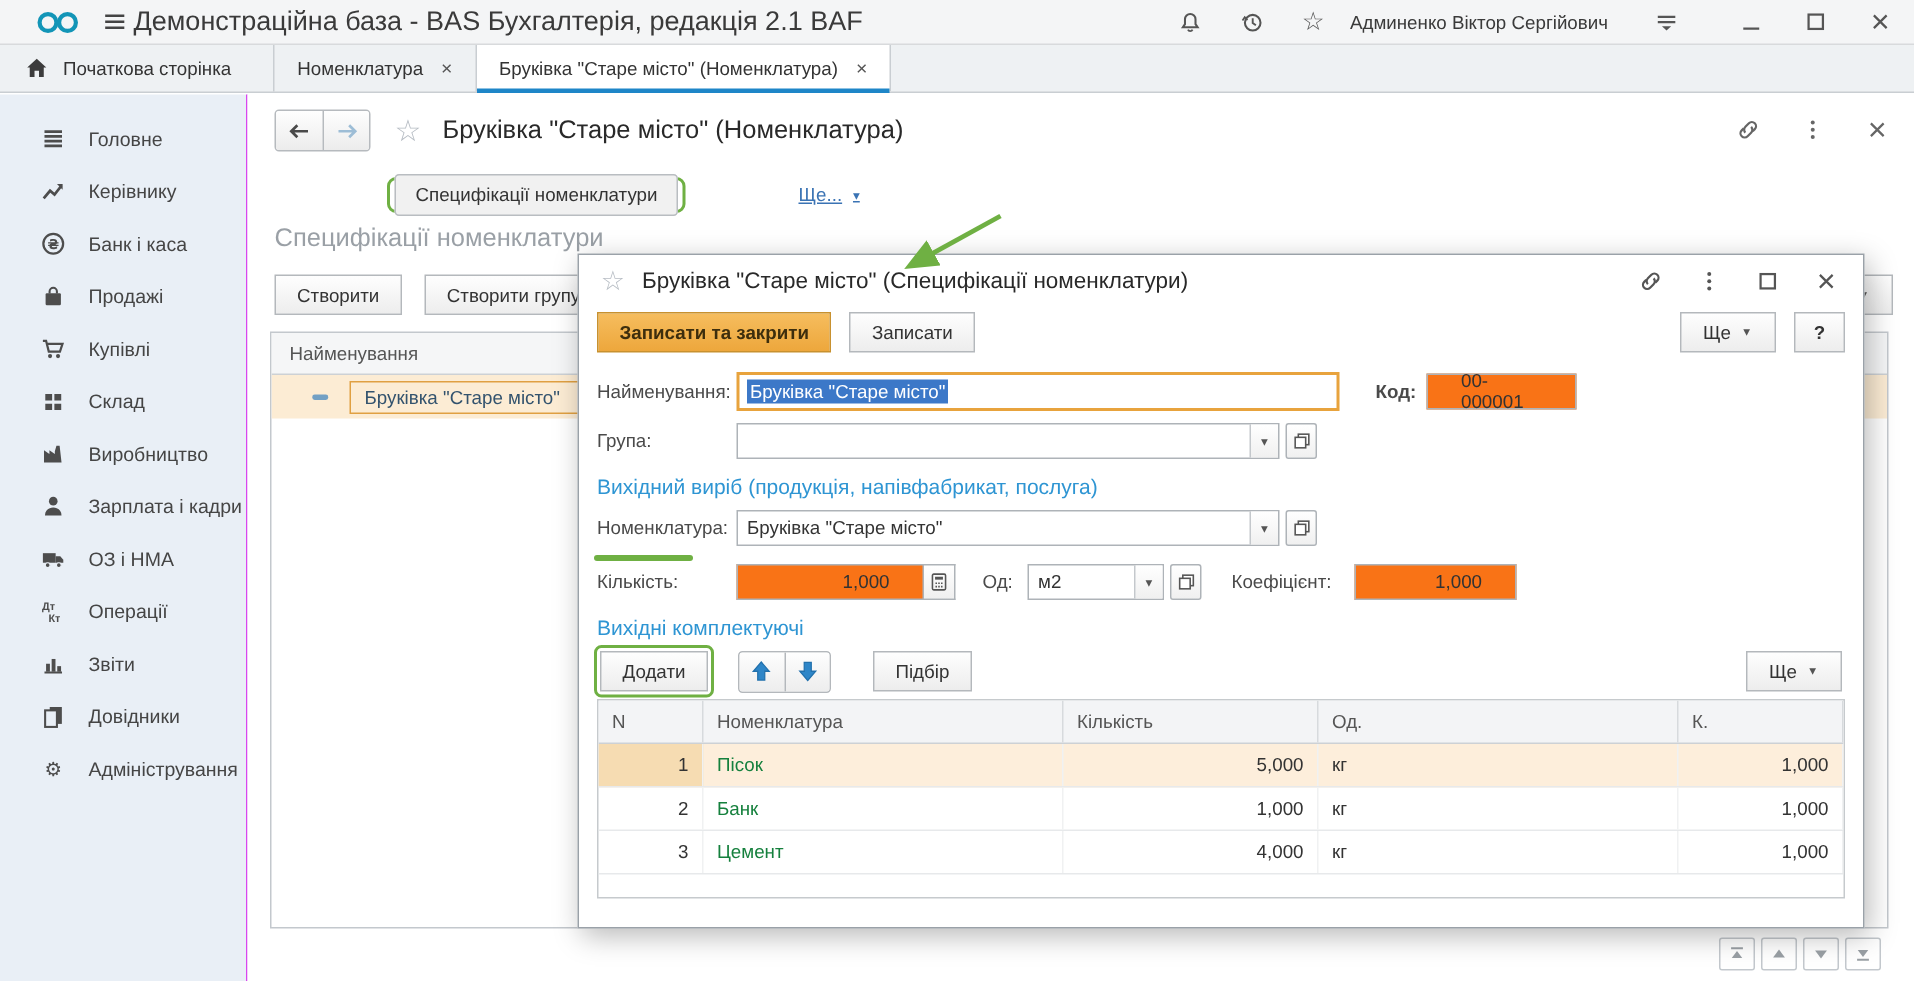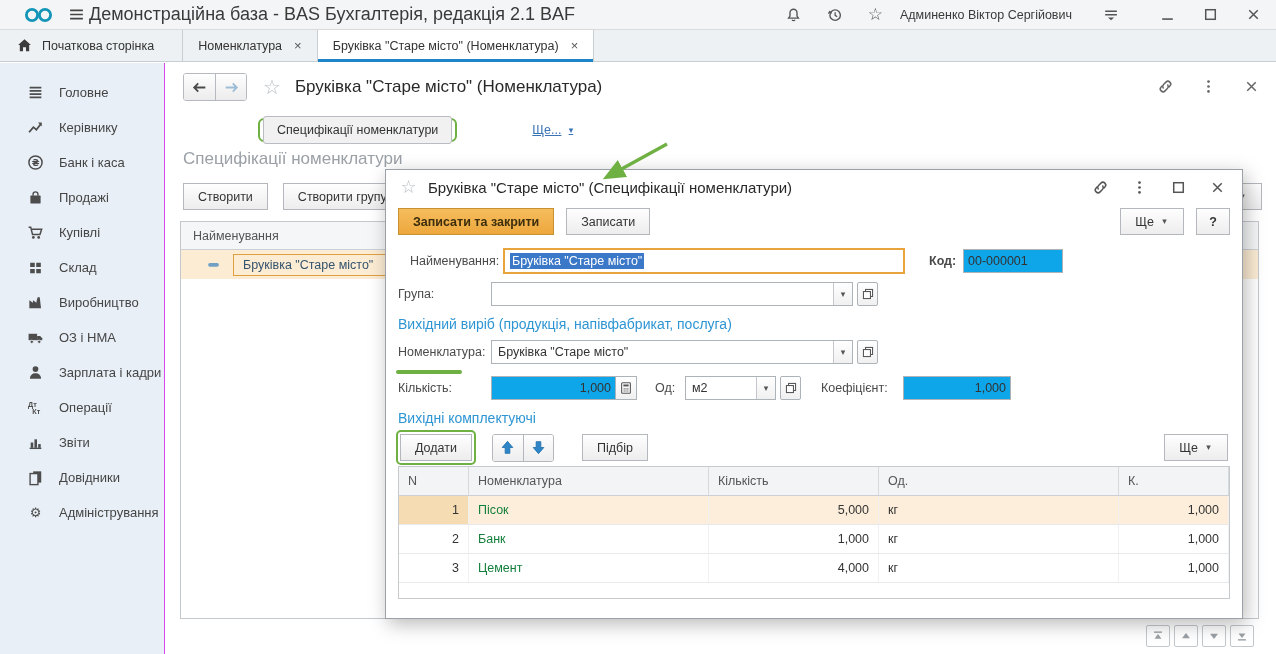--- a/index.html
+++ b/index.html
@@ -81,30 +81,30 @@
   .modal-title { font-size:15px; color:#292929; margin-left:11px; white-space:nowrap; }
   .modal-icons { position:absolute; right:16px; top:9px; display:flex; align-items:center; color:#555; }
   .modal-icons .icon { margin-left:22px; }
   .modal-cmdbar { position:absolute; top:38px; left:12px; right:12px; display:flex; align-items:center; gap:12px; }
   .btn-primary { background:linear-gradient(#f6bd5e,#eda73c); border:1px solid #c8912f; font-weight:bold; color:#3d2e0d; }
   .cmd-right { margin-left:auto; display:flex; gap:12px; }
   .btn-help { width:34px; font-weight:bold; padding:0; }
 
   .form-row { position:absolute; left:12px; right:12px; display:flex; align-items:center; }
   .lbl { width:93px; color:#4a4a4a; flex:none; }
-  .inp { border:1px solid #aeb3b8; height:24px; background:#0ea5e9; display:flex; align-items:center; padding:0 4px; color:#333; }
+  .inp { border:1px solid #aeb3b8; height:24px; background:#f97316; display:flex; align-items:center; padding:0 22px; color:#333; }
   .inp.num { justify-content:flex-end; }
   .combo { display:flex; border:1px solid #aeb3b8; height:24px; background:#fff; }
   .combo-text { display:flex; align-items:center; padding:0 6px; color:#333; }
   .combo-caret { width:19px; border-left:1px solid #c4c8cc; display:flex; align-items:center; justify-content:center; background:linear-gradient(#fff,#f0f0f0); color:#555; font-size:9px; }
   .combo-caret .icon { width:9px; height:9px; font-size:9px; }
   .sq-btn { width:21px; height:24px; border:1px solid #aeb3b8; border-radius:2px; margin-left:4px; background:linear-gradient(#fff,#f0f0f0); display:flex; align-items:center; justify-content:center; color:#555; flex:none; }
   .sq-btn .icon { width:14px; height:14px; }
 
-  #row-name { top:78px;margin-left:12px; }
+  #row-name { top:78px; }
   .name-inp { width:402px; height:26px; border:2px solid #e8a33d; padding:0 5px; display:flex; align-items:center; }
   .selection { background:#3c78c8; color:#fff; padding:1px 2px; }
   .code-lbl { width:34px; margin-left:24px; color:#4a4a4a; flex:none;font-weight:bold; }
   .code-inp { width:100px; }
   #row-group { top:112px; }
   .wide-combo .combo-text { width:341px; }
   #hdr-output { position:absolute; top:146px; left:12px; font-size:14px; color:#2e95d3; }
   #row-nomen { top:170px; }
   .green-underline { position:absolute; top:200px; left:10px; width:66px; height:4px; background:#6fb043; border-radius:2px; z-index:5; }
   #row-qty { top:206px; }
@@ -280,36 +280,36 @@
         <span class="icon">
           <svg viewBox="0 0 16 16" xmlns="http://www.w3.org/2000/svg">
             <path d="M2.2 13.5V5.8l3.4 2.4V5.8l3.4 2.4V6.5l1-3.5h2l1.2 10.5z" fill="currentColor"></path>
           </svg>
         </span>
         <span>Виробництво</span>
       </div>
       <div class="side-item">
         <span class="icon">
           <svg viewBox="0 0 16 16" xmlns="http://www.w3.org/2000/svg">
+            <circle cx="8" cy="4.8" r="2.7" fill="currentColor"></circle>
+            <path d="M2.8 13.8c0-3.2 2.3-5 5.2-5s5.2 1.8 5.2 5z" fill="currentColor"></path>
+          </svg>
+        </span>
+        <span>Зарплата і кадри</span>
+      </div>
+      <div class="side-item">
+        <span class="icon">
+          <svg viewBox="0 0 16 16" xmlns="http://www.w3.org/2000/svg">
             <rect x="1.5" y="4.5" width="8" height="6" fill="currentColor"></rect>
             <path d="M9.5 6.5h2.9l1.9 2.2v1.8H9.5z" fill="currentColor"></path>
             <circle cx="4.5" cy="12" r="1.5" fill="currentColor" stroke="#e9eff6" stroke-width=".7"></circle>
             <circle cx="11.5" cy="12" r="1.5" fill="currentColor" stroke="#e9eff6" stroke-width=".7"></circle>
           </svg>
         </span>
         <span>ОЗ і НМА</span>
-      </div>
-      <div class="side-item">
-        <span class="icon">
-          <svg viewBox="0 0 16 16" xmlns="http://www.w3.org/2000/svg">
-            <circle cx="8" cy="4.8" r="2.7" fill="currentColor"></circle>
-            <path d="M2.8 13.8c0-3.2 2.3-5 5.2-5s5.2 1.8 5.2 5z" fill="currentColor"></path>
-          </svg>
-        </span>
-        <span>Зарплата і кадри</span>
       </div>
       <div class="side-item">
         <span class="icon">
           <svg viewBox="0 0 16 16" xmlns="http://www.w3.org/2000/svg">
             <text x="1" y="7.5" font-size="6.8" font-weight="bold" fill="currentColor" font-family="Liberation Sans">Дт</text>
             <text x="5" y="14.5" font-size="6.8" font-weight="bold" fill="currentColor" font-family="Liberation Sans">Кт</text>
           </svg>
         </span>
         <span>Операції</span>
       </div>

